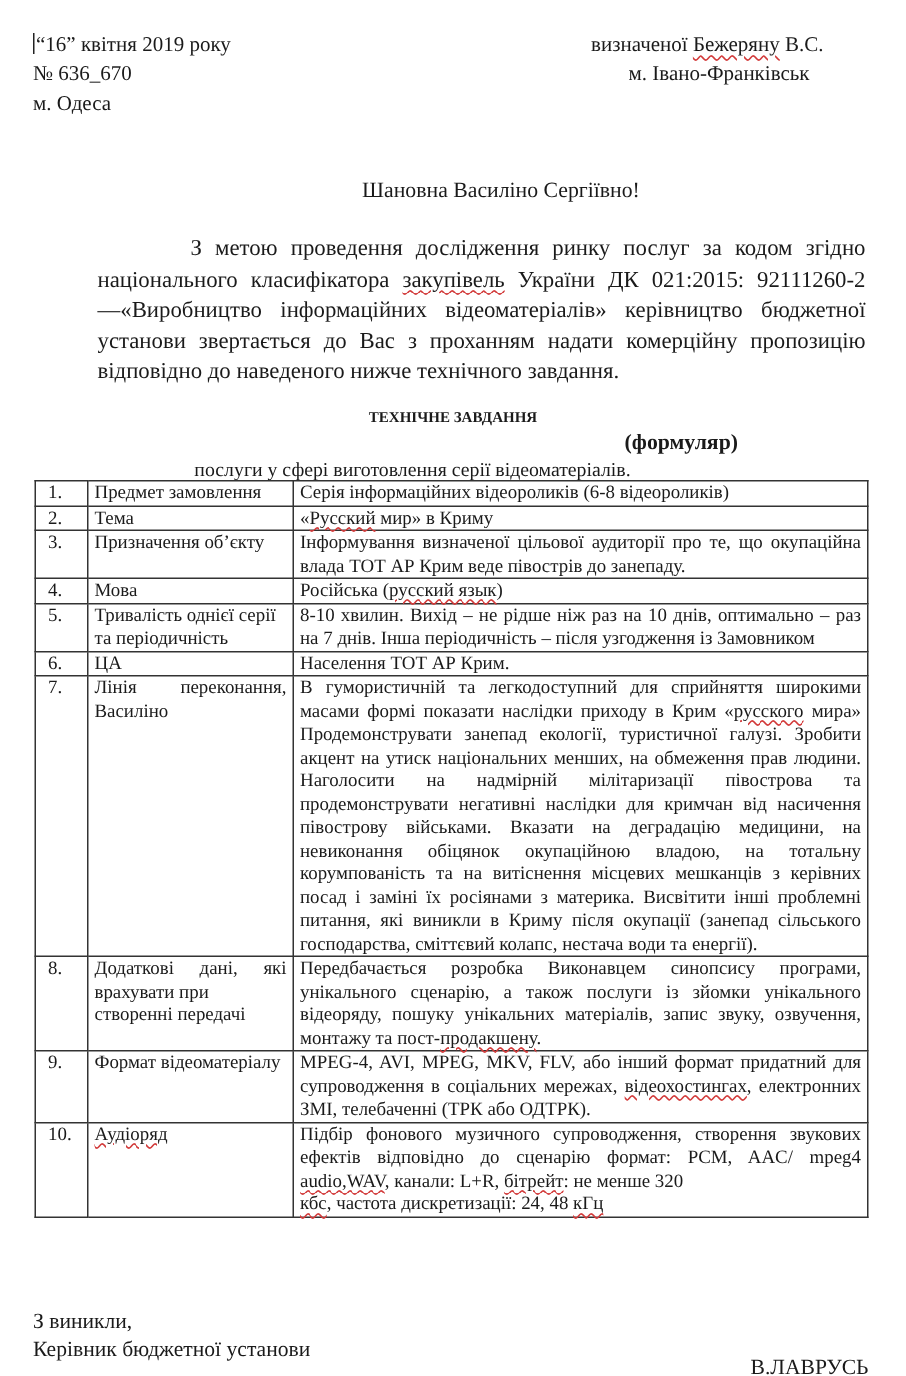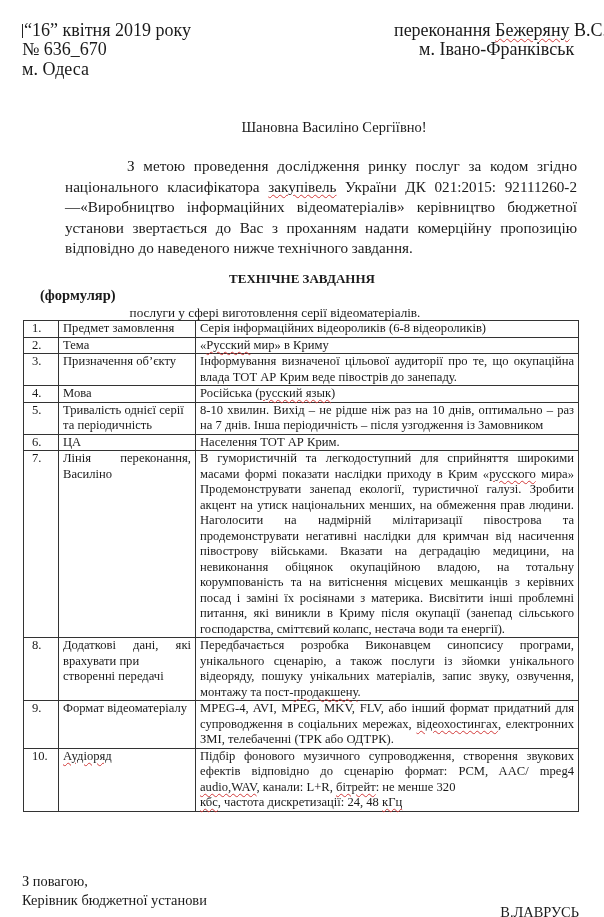--- a/index.html
+++ b/index.html
@@ -1,52 +1,52 @@
 <!DOCTYPE html>
 <html><head>
 <meta charset="utf-8">
 <style>
   html, body { margin:0; padding:0; background:#ffffff; }
   body { width:604px; height:917px; position:relative; overflow:hidden;
          font-family:"Liberation Serif", "DejaVu Serif", serif; color:#1a1a1a; }
   .abs { position:absolute; }
-  .t { font-size:18px; line-height:17px; white-space:nowrap; }
+  .t { font-size:14px; line-height:17px; white-space:nowrap; }
   .sq { text-decoration: underline wavy #d23a3a; text-decoration-thickness:1px; text-underline-offset:2px; }
   .cursor { display:inline-block; width:1px; height:14px; background:#222; vertical-align:-2px; margin-right:1px; }
   .salutation { font-size:14.5px;margin-left:32px; }
   .para { left:65px; width:512px; font-size:15.2px; line-height:20.5px; text-align:justify; }
   .para .ind { display:inline-block; width:62px; }
-  .title-main { font-weight:bold; font-size:13px; }
+  .title-main { font-weight:bold; font-size:10px; }
   .title-sub { font-weight:bold; font-size:14.5px; }
   .subtitle { font-size:13.2px; }
   table.spec { position:absolute; left:23px; top:320px; width:556px; border-collapse:collapse;
                font-size:12.6px; line-height:15.5px; }
   table.spec td { border:1.3px solid #333; vertical-align:top; padding:0 4px 0 4px; }
   table.spec td.num { width:22px; padding-left:8px; }
   table.spec td.lbl { width:128px;margin-left:28px; }
   table.spec td.val { text-align:justify; }
   .jl { text-align:justify; text-align-last:justify; display:block; }
   .closing { font-size:14.4px; }
 </style>
 </head>
 <body>
 
 <div class="abs t" style="left:22px; top:22px;"><span class="cursor"></span><span>“16” квітня 2019 року</span></div>
 <div class="abs t" style="left:22px; top:41px;text-align:right;">№ 636_670</div>
 <div class="abs t" style="left:22px; top:61px;">м. Одеса</div>
 
-<div class="abs t" style="left:394px; top:22px;"><span>переконання </span><span class="sq">Бежеряну</span><span> В.С.</span></div>
+<div class="abs t" style="left:394px; top:22px;"><span>визначеної </span><span class="sq">Бежеряну</span><span> В.С.</span></div>
 <div class="abs t" style="left:419px; top:41px;">м. Івано-Франківськ</div>
 
 <div class="abs t salutation" style="left:0; width:604px; text-align:center; top:119px;">Шановна Василіно Сергіївно!</div>
 
 <div class="abs para" style="top:156px;"><span class="ind"></span><span>З метою проведення дослідження ринку послуг за кодом згідно національного класифікатора </span><span class="sq">закупівель</span><span> України ДК 021:2015: 92111260-2—«Виробництво інформаційних відеоматеріалів» керівництво бюджетної установи звертається до Вас з проханням надати комерційну пропозицію відповідно до наведеного нижче технічного завдання.</span></div>
 
 <div class="abs t title-main" style="left:0; width:604px; text-align:center; top:270px;">ТЕХНІЧНЕ ЗАВДАННЯ</div>
-<div class="abs t title-sub" style="left:0; width:492px; text-align:left; top:287px;padding-left:40px;">(формуляр)</div>
+<div class="abs t title-sub" style="left:0; width:492px; text-align:right; top:287px;">(формуляр)</div>
 <div class="abs t subtitle" style="left:0; width:550px; text-align:center; top:304px;">послуги у сфері виготовлення серії відеоматеріалів.</div>
 
 <table class="spec">
   <tbody>
       <tr style="height:16px;">
     <td class="num">1.</td>
     <td class="lbl">Предмет замовлення</td>
     <td class="val">Серія інформаційних відеороликів (6-8 відеороликів)</td>
   </tr>
   <tr style="height:15px;">
@@ -90,15 +90,15 @@
     <td class="val"><span>MPEG-4, AVI, MPEG, MKV, FLV, або інший формат придатний для супроводження в соціальних мережах, </span><span class="sq">відеохостингах</span><span>, електронних ЗМІ, телебаченні (ТРК або ОДТРК).</span></td>
   </tr>
   <tr style="height:57px;">
     <td class="num">10.</td>
     <td class="lbl"><span class="sq">Аудіоряд</span></td>
     <td class="val"><span>Підбір фонового музичного супроводження, створення звукових ефектів відповідно до сценарію формат: PCM, AAC/ mpeg4 </span><span class="sq">audio,WAV</span><span>, канали: L+R, </span><span class="sq">бітрейт</span><span>: не менше 320</span><br><span class="sq">кбс</span><span>, частота дискретизації: 24, 48 </span><span class="sq">кГц</span></td>
   </tr>
 </tbody>
   </table>
 
-<div class="abs t closing" style="left:22px; top:873px;">З повагою,</div>
+<div class="abs t closing" style="left:22px; top:873px;">З виникли,</div>
 <div class="abs t closing" style="left:22px; top:892px;">Керівник бюджетної установи</div>
 <div class="abs t closing" style="right:25px; top:892px;margin-top:12px;">В.ЛАВРУСЬ</div>
 
 </body></html>

